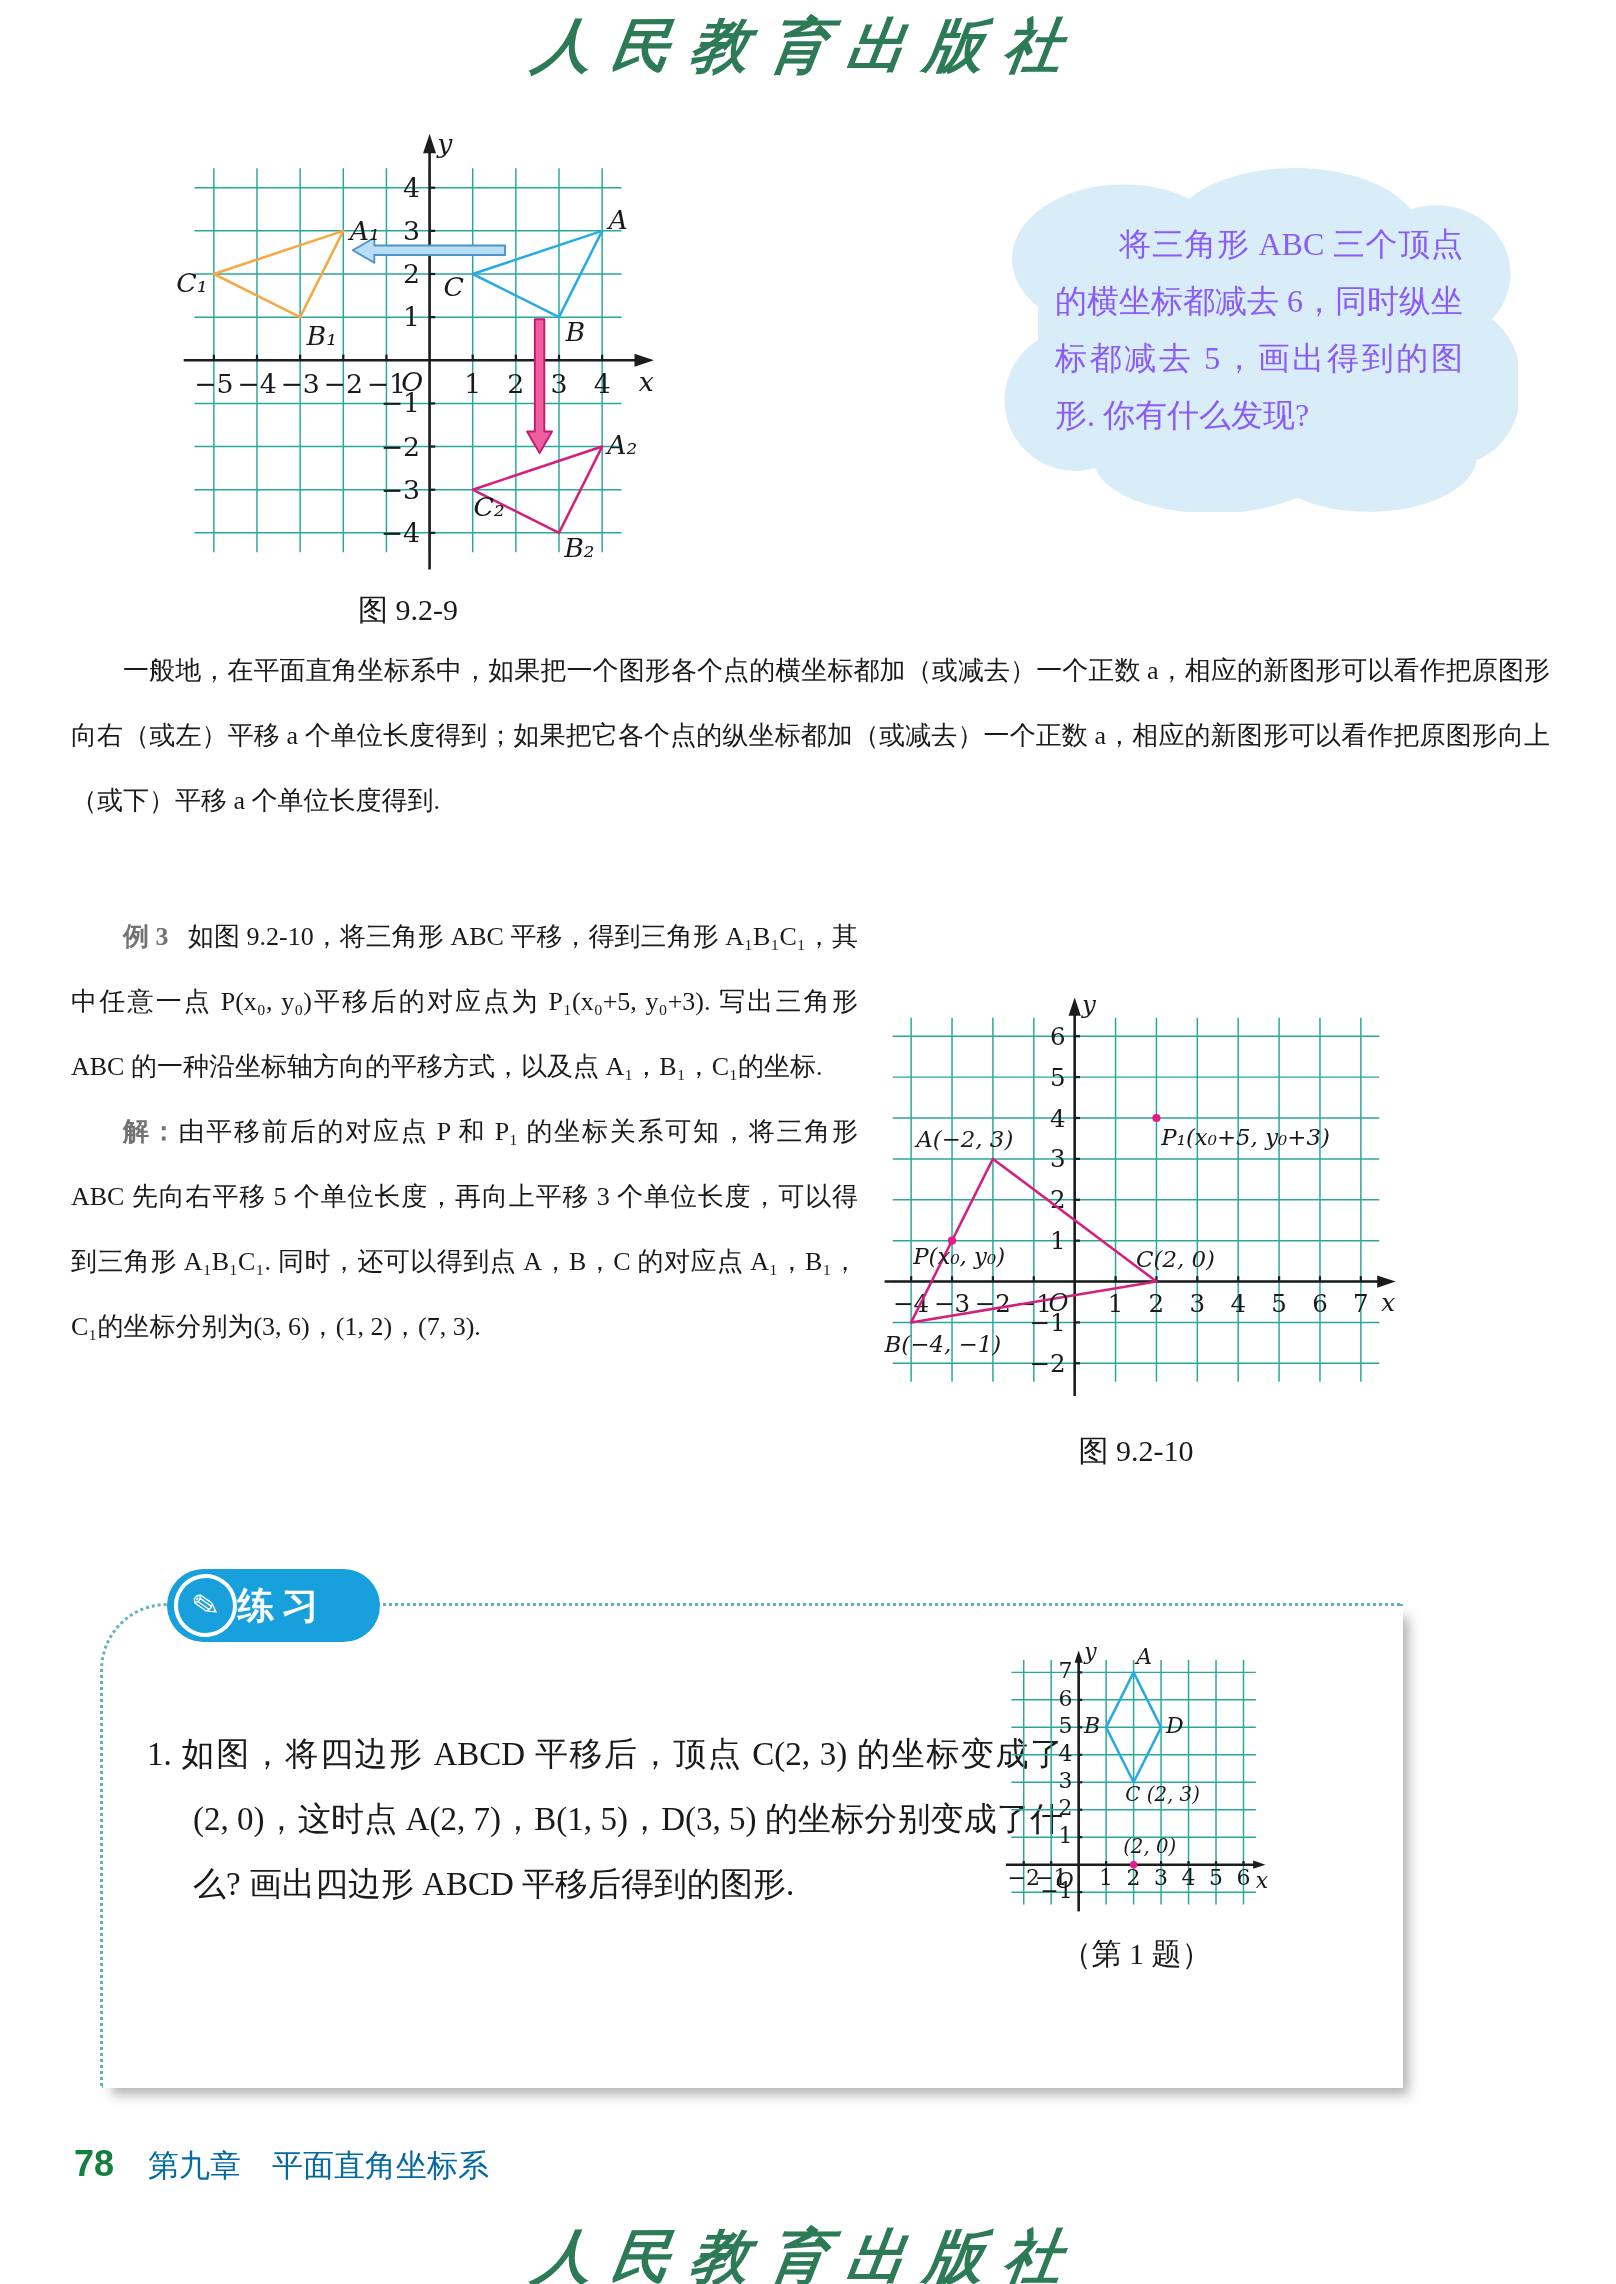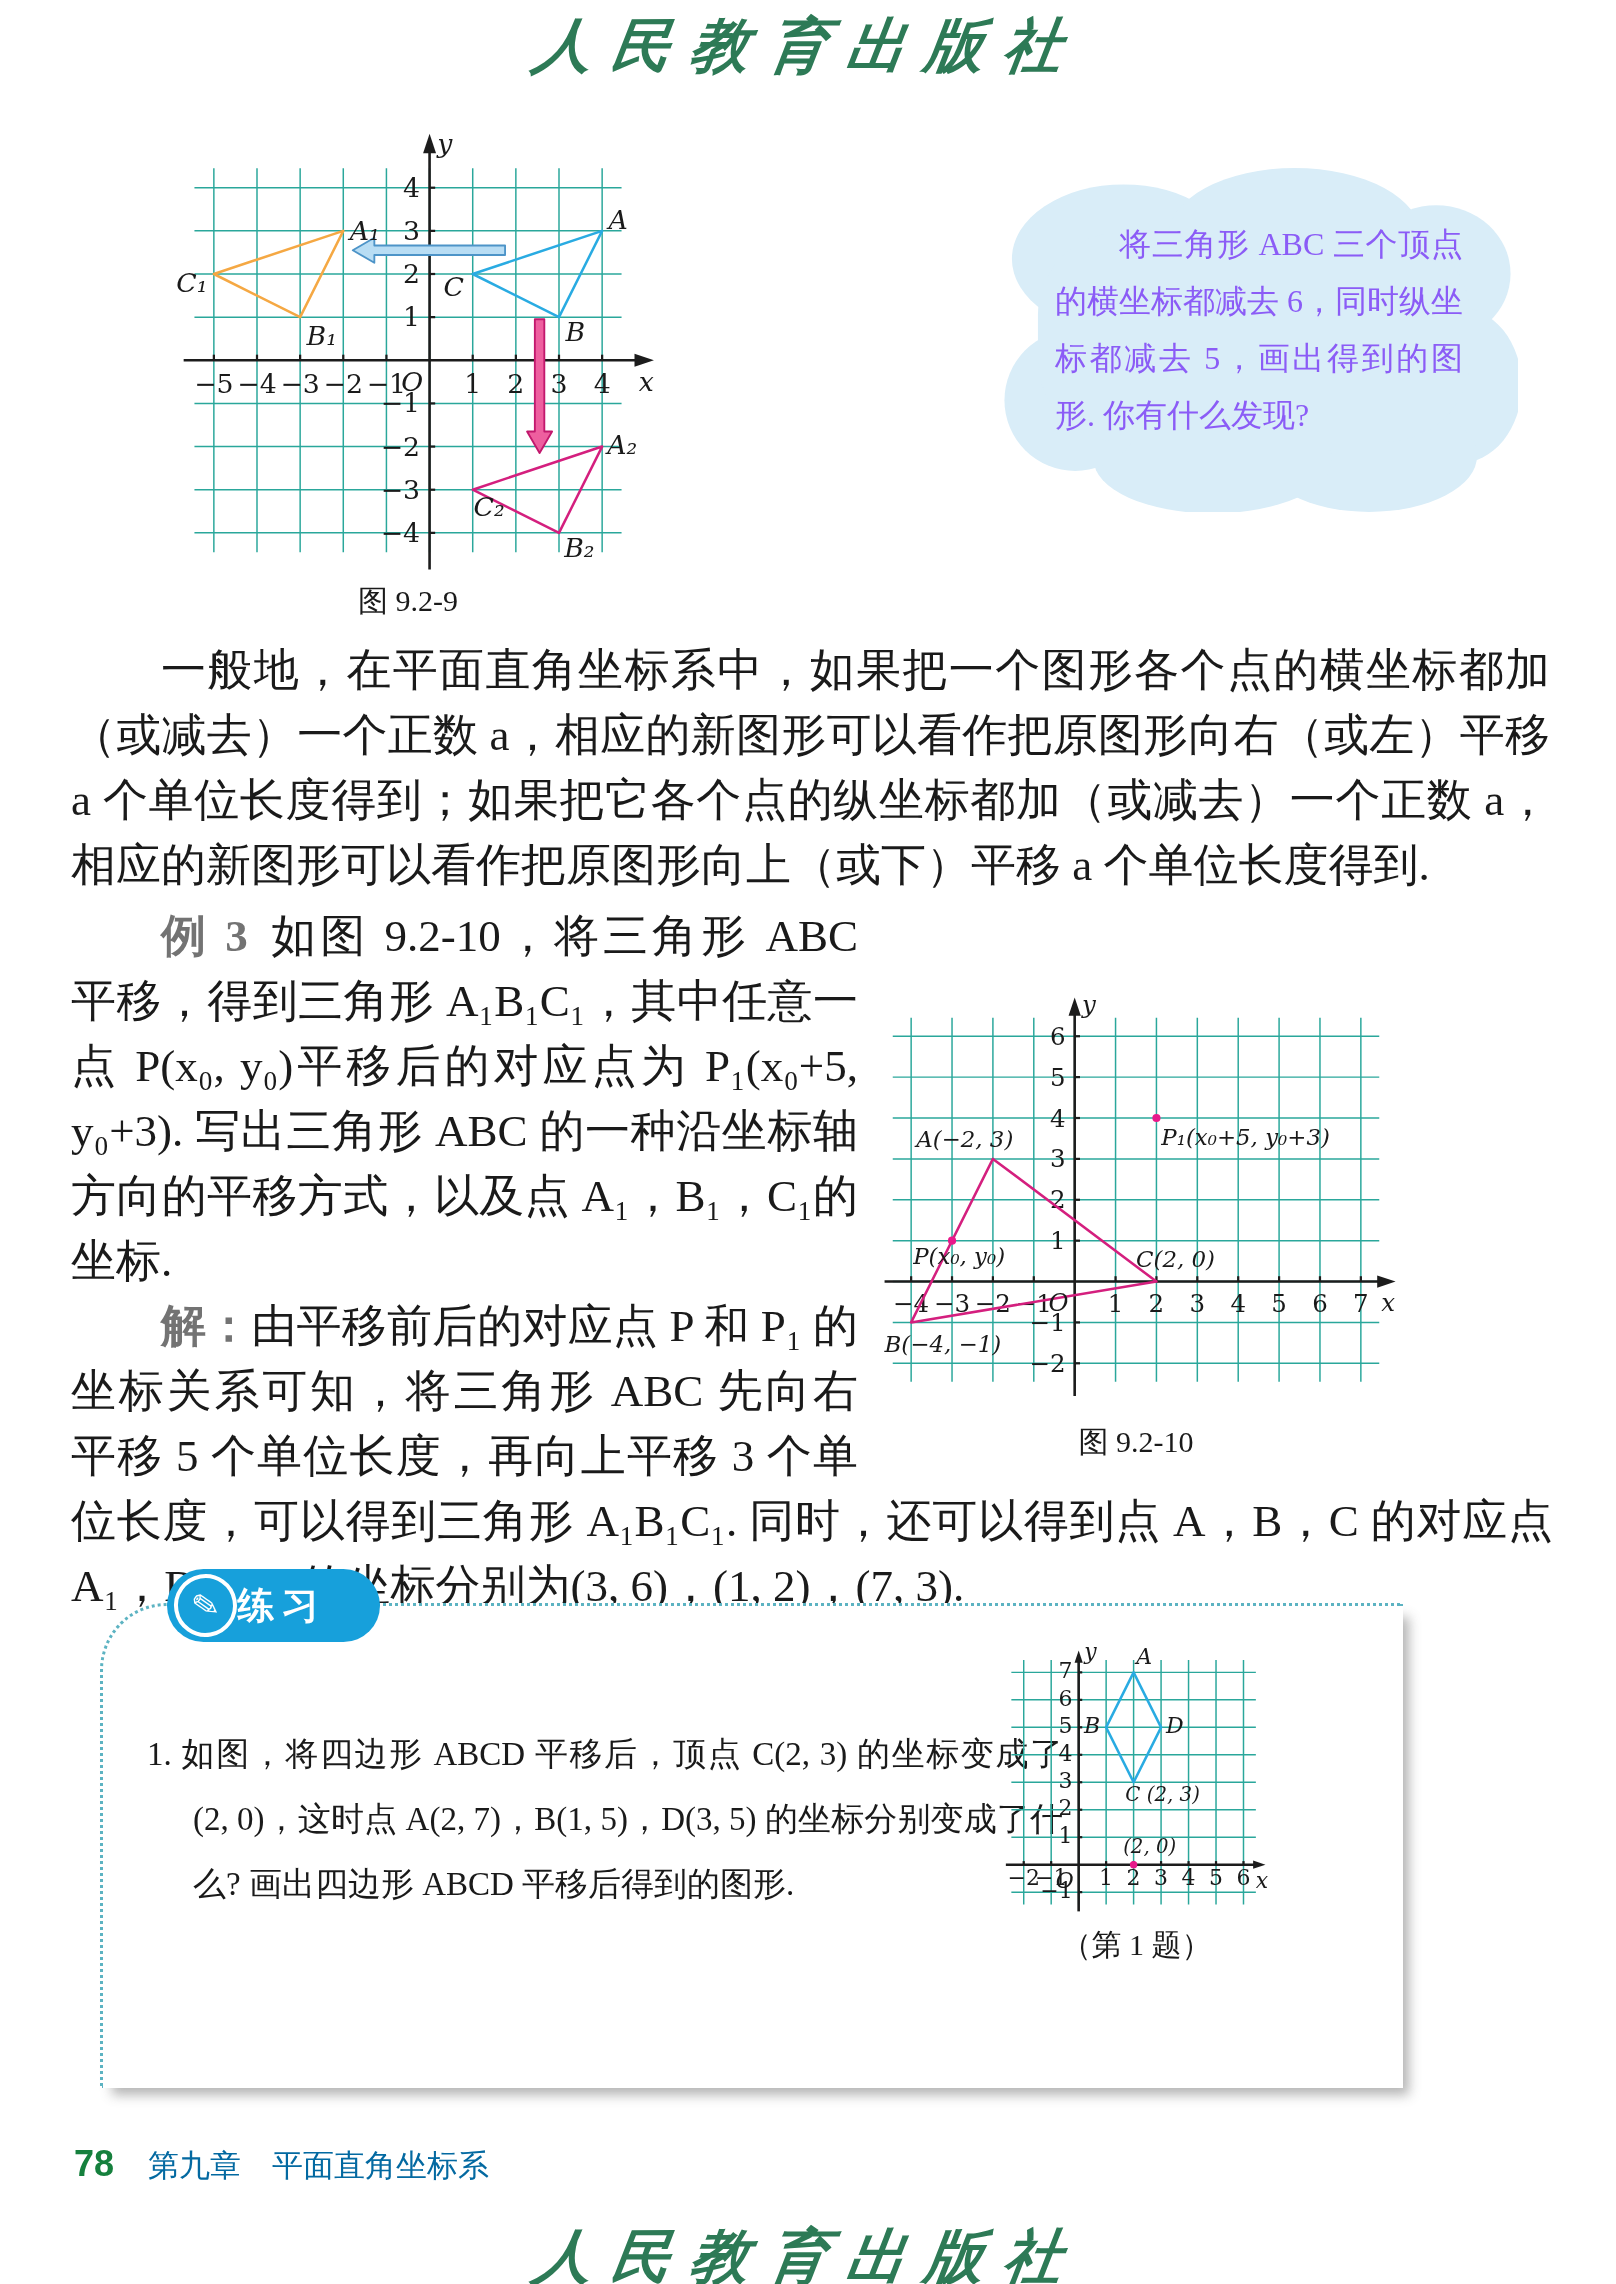--- a/index.html
+++ b/index.html
@@ -4,28 +4,28 @@
 <style>
   html,body{margin:0;padding:0;background:#ffffff;}
   .page{position:relative;width:1616px;height:2284px;background:#ffffff;overflow:hidden;
         font-family:"Liberation Serif","DejaVu Serif",serif;color:#1a1a1a;}
   .logo{position:absolute;left:0;right:0;text-align:center;
         font-family:"DejaVu Serif",serif;font-style:italic;font-weight:bold;
         font-size:59px;letter-spacing:19.3px;color:#2d7a56;transform:skewX(-8deg);}
   .logo-top{top:7.4px;}
   .logo-bottom{top:2218px;}
   .figblock{position:absolute;}
-  .figcaption{text-align:center;font-size:30px;margin-top:1px;color:#1a1a1a;}
+  .figcaption{text-align:center;font-size:30px;margin-top:10px;color:#1a1a1a;}
   
   .bubble{position:absolute;left:997px;top:162px;width:521px;height:350px;}
   .bubble svg{position:absolute;left:0;top:0;}
   .bubble-text{position:absolute;left:58px;top:54px;width:408px;
         font-size:32px;line-height:1.78;text-align:justify;text-indent:2em;color:#8b5cf6;}
   
-  .para{font-size:45px;line-height:65px;text-align:justify;margin:0;}
+  .para{font-size:26px;line-height:65px;text-align:justify;margin:0;}
   .indent{text-indent:2em;}
   .para1{position:absolute;left:71px;top:638px;width:1479px;}
   .example{position:absolute;left:71px;top:904px;width:1482px;}
   .fig2-wrap{float:right;width:695px;margin-top:83px;}
   .fig2-wrap .inner{width:556px;}
   .blue{color:#737373;font-weight:bold;}
   .ex-label{margin-right:19.3px;}
   
   .practice{position:absolute;left:100px;top:1603px;width:1300px;height:482px;background:#fff;
         border-top:3px dotted #5cb3c2;border-left:3px dotted #5cb3c2;border-top-left-radius:67px;

